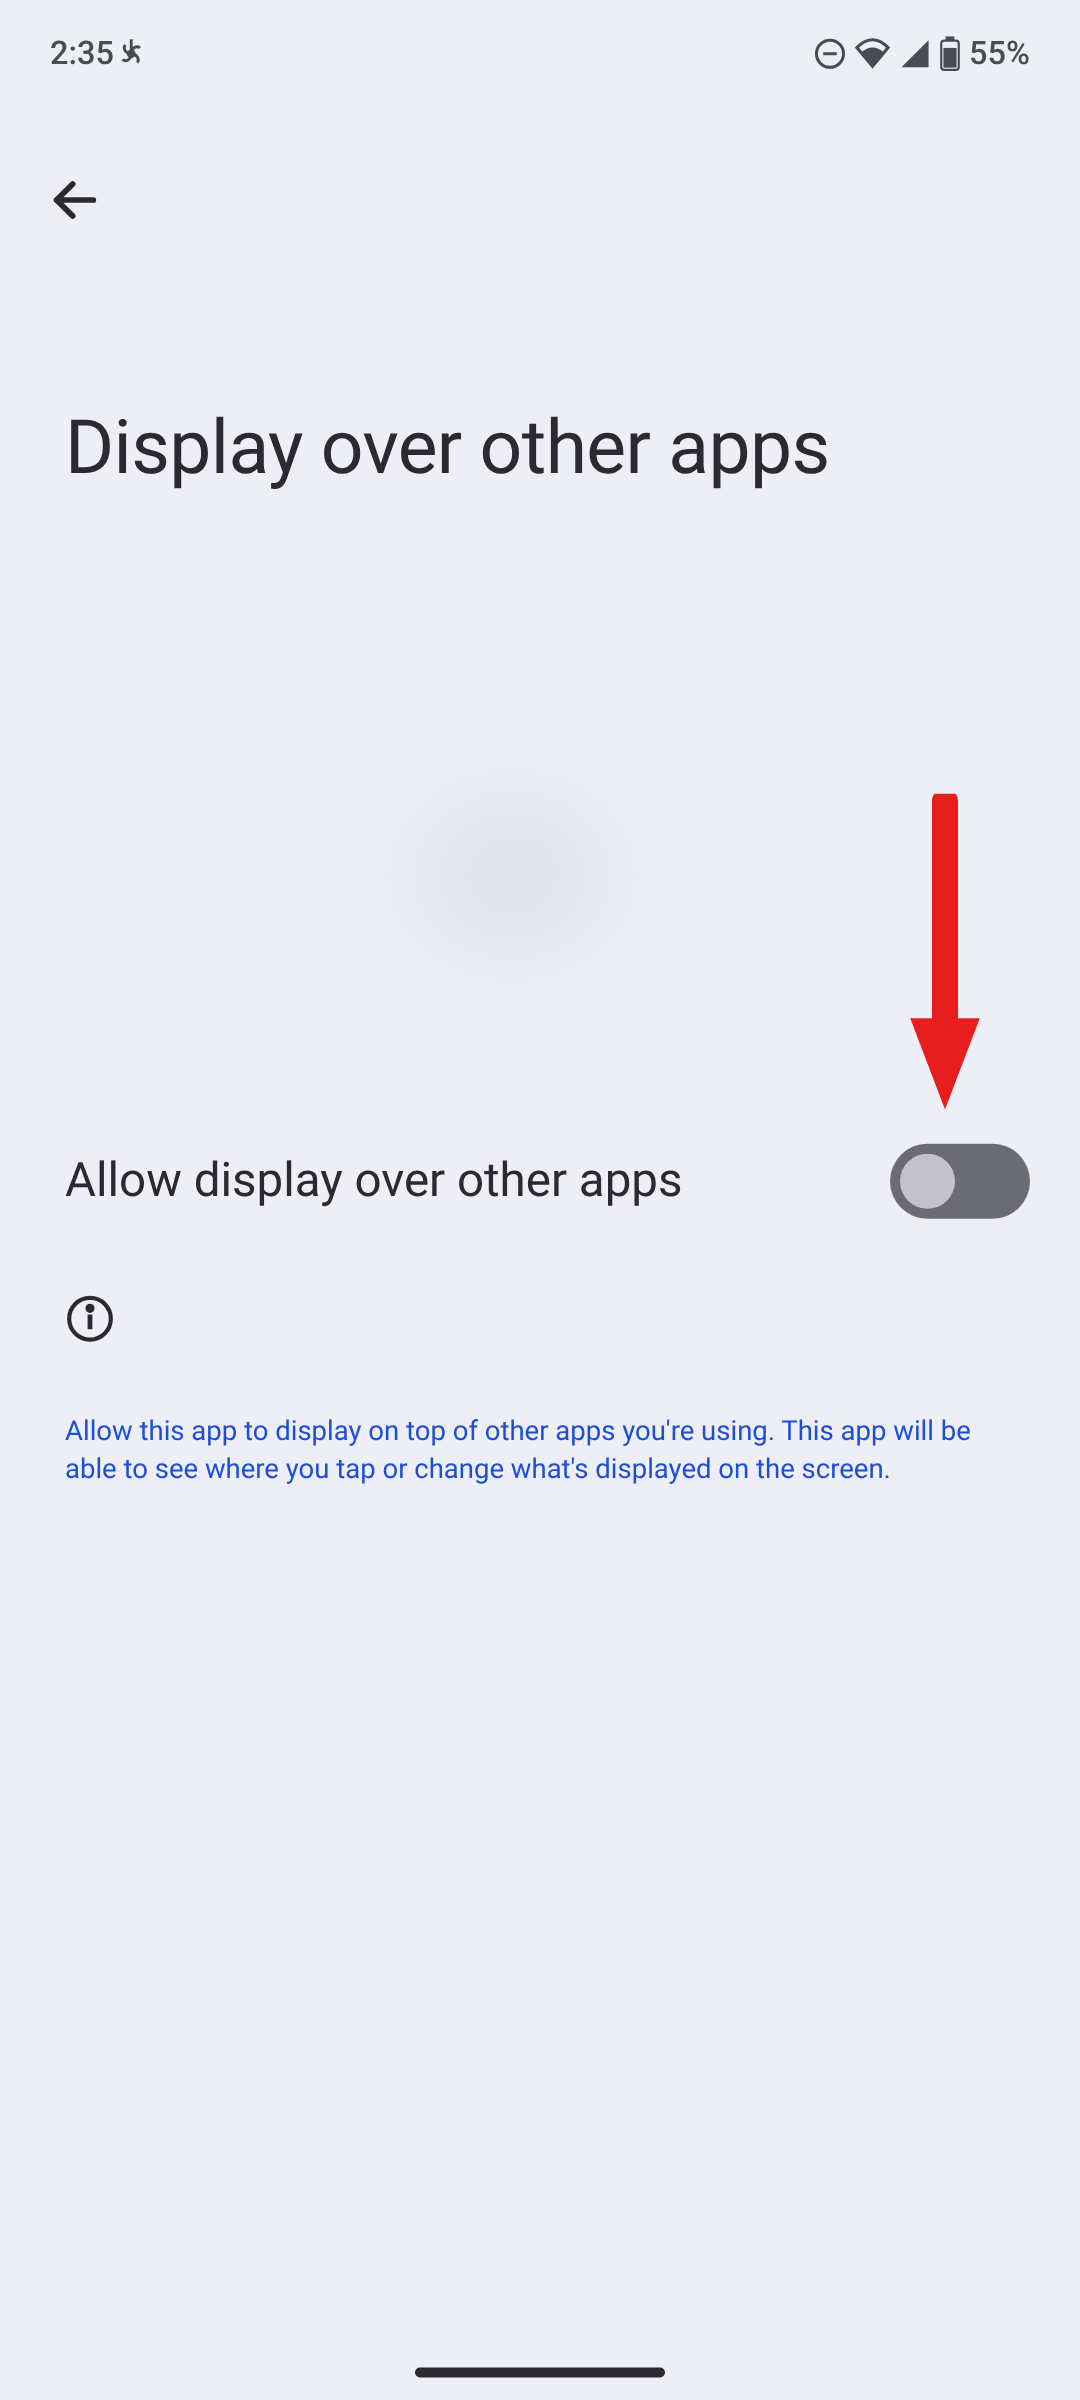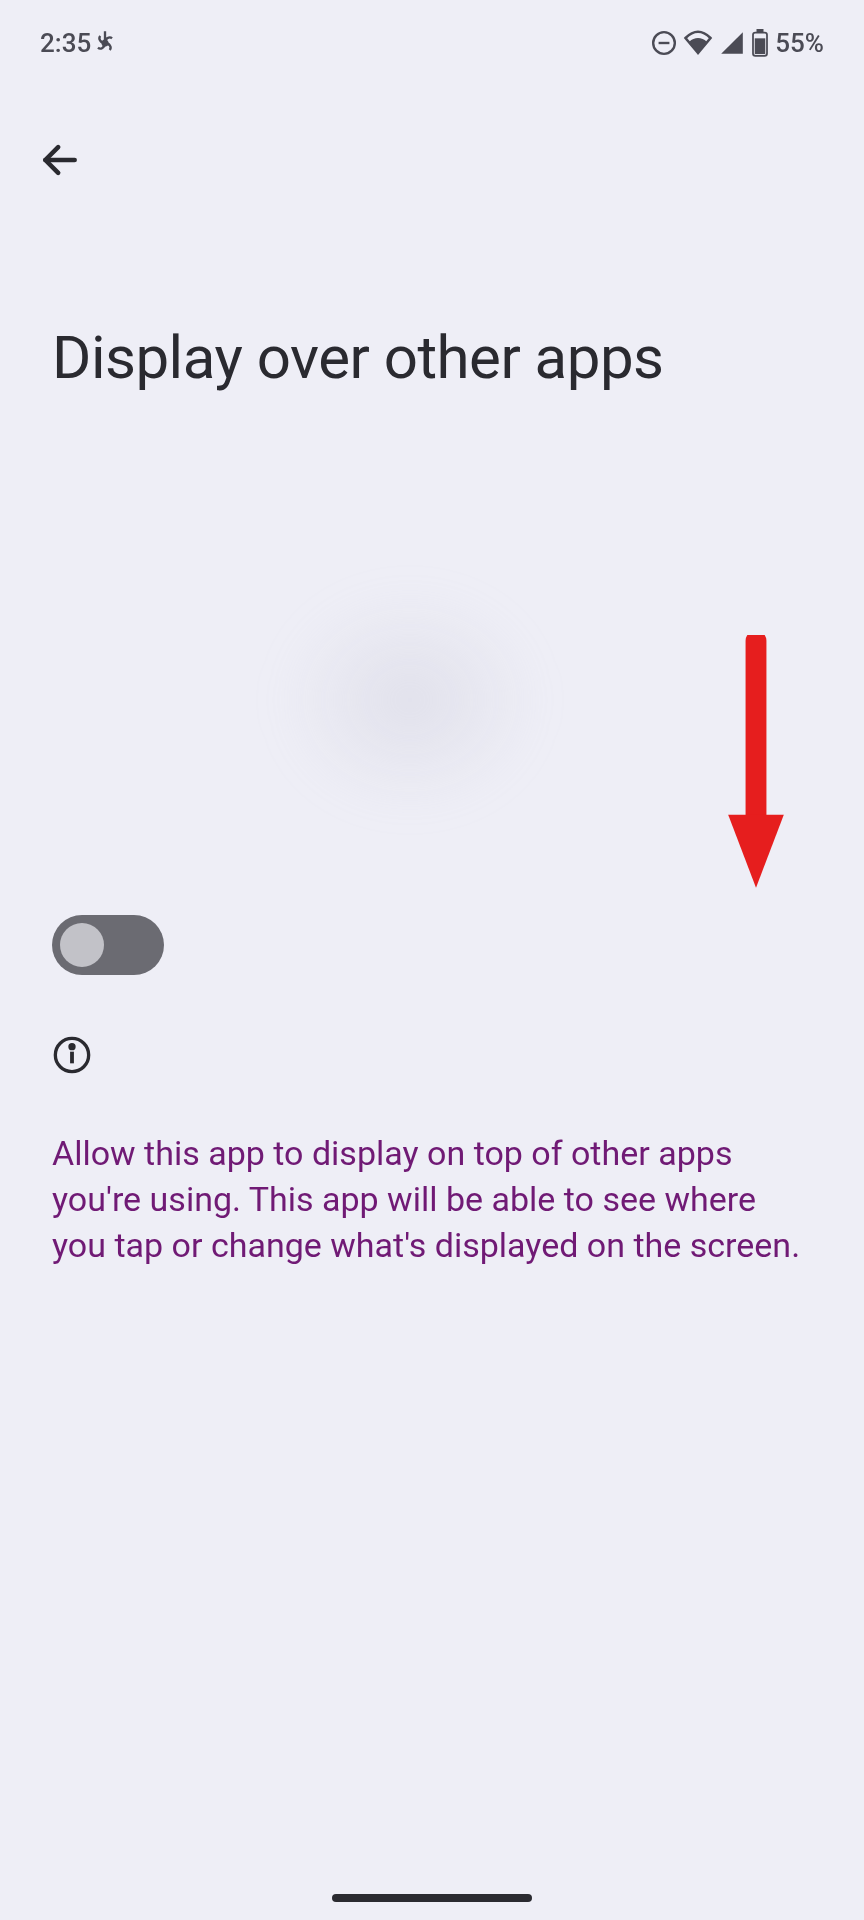--- a/index.html
+++ b/index.html
@@ -109,22 +109,22 @@
     .info-section {
       position: absolute;
       top: 1035px;
       left: 52px;
       right: 52px;
     }
     .info-icon {
       margin-bottom: 52px;
     }
     .info-text {
-      font-size: 34px;
-      color: #701a75;
+      font-size: 22px;
+      color: #1d4ed8;
       line-height: 1.35;
       font-weight: 400;
     }
     .nav-bar {
       position: absolute;
       bottom: 18px;
       left: 50%;
       transform: translateX(-50%);
       width: 200px;
       height: 8px;
@@ -186,20 +186,21 @@
 <div class="blurred-area"></div>
 
 <div class="arrow-annotation">
   <svg width="72" height="255" viewBox="0 0 60 220">
     <line x1="30" y1="5" x2="30" y2="165" stroke="#e61e1e" stroke-width="18" stroke-linecap="round"></line>
     <polygon points="30,218 6,155 54,155" fill="#e61e1e"></polygon>
   </svg>
 </div>
 
 <div class="setting-row">
+  <span class="setting-label">Allow display over other apps</span>
   <div class="toggle-switch">
     <div class="toggle-thumb"></div>
   </div>
 </div>
 
 <div class="info-section">
   <div class="info-icon">
     <svg width="40" height="40" viewBox="0 0 24 24" fill="none" stroke="#2a2a30" stroke-width="2">
       <circle cx="12" cy="12" r="10"></circle>
       <line x1="12" y1="10" x2="12" y2="17" stroke-width="2.3"></line>

